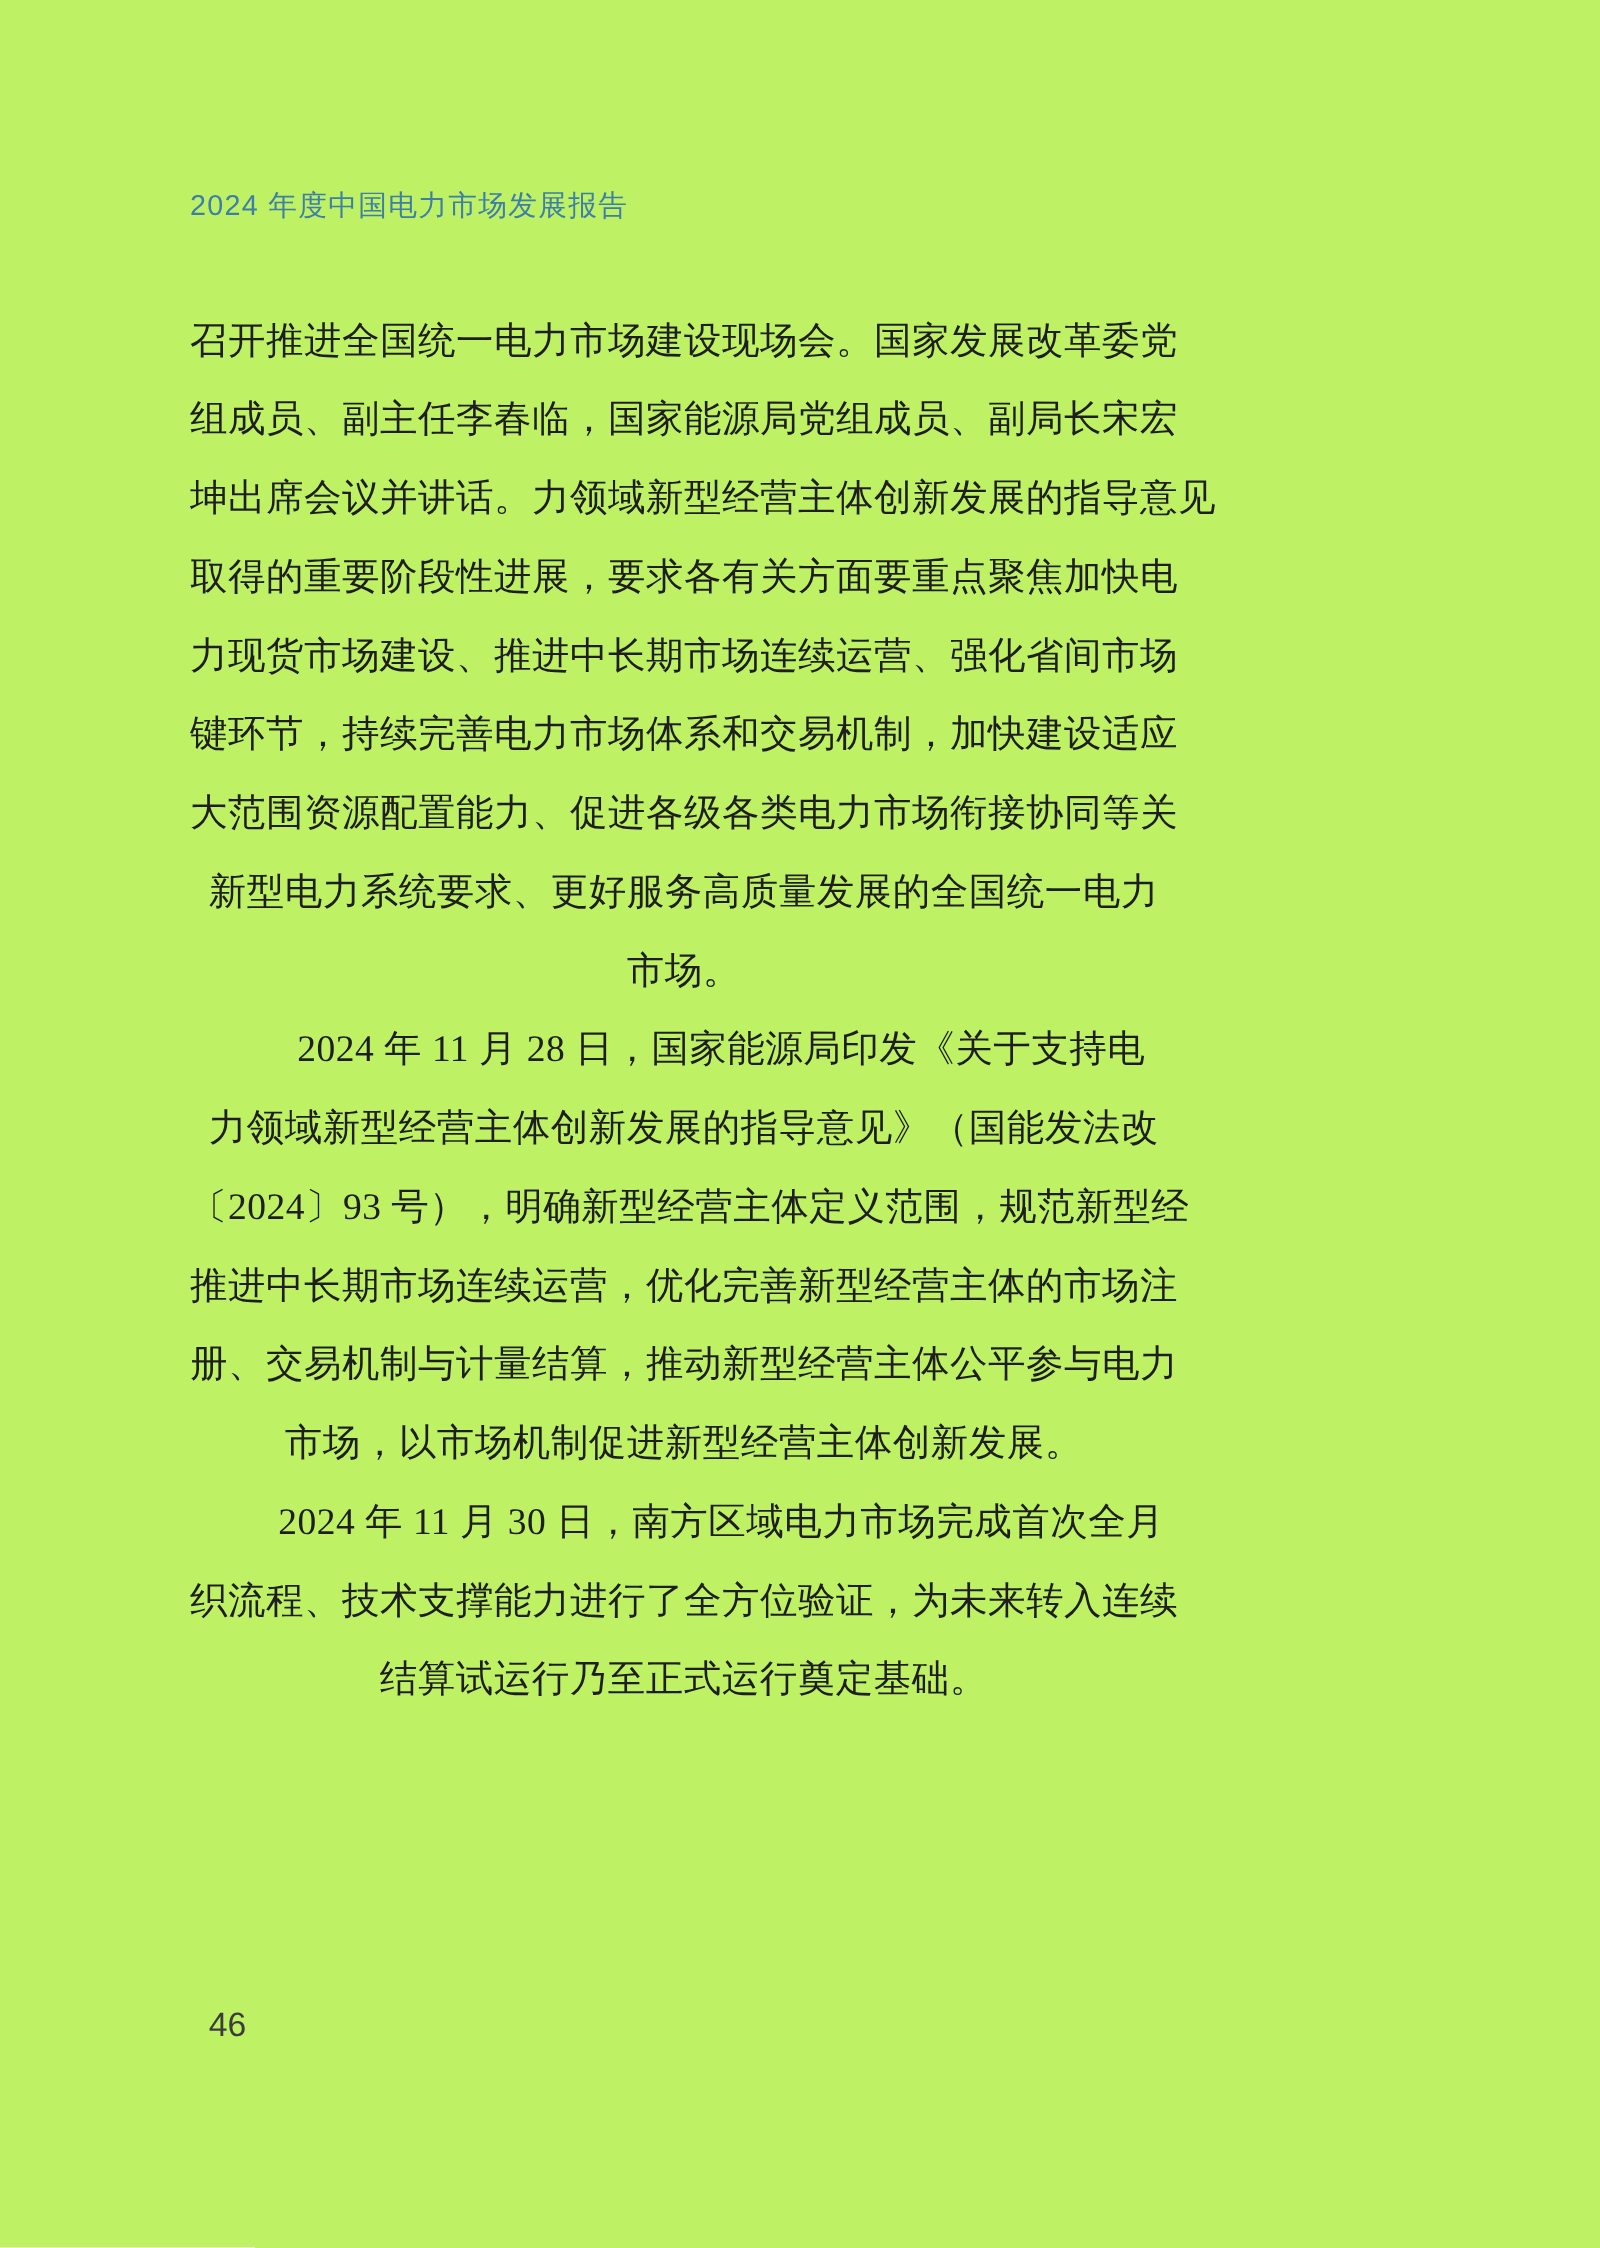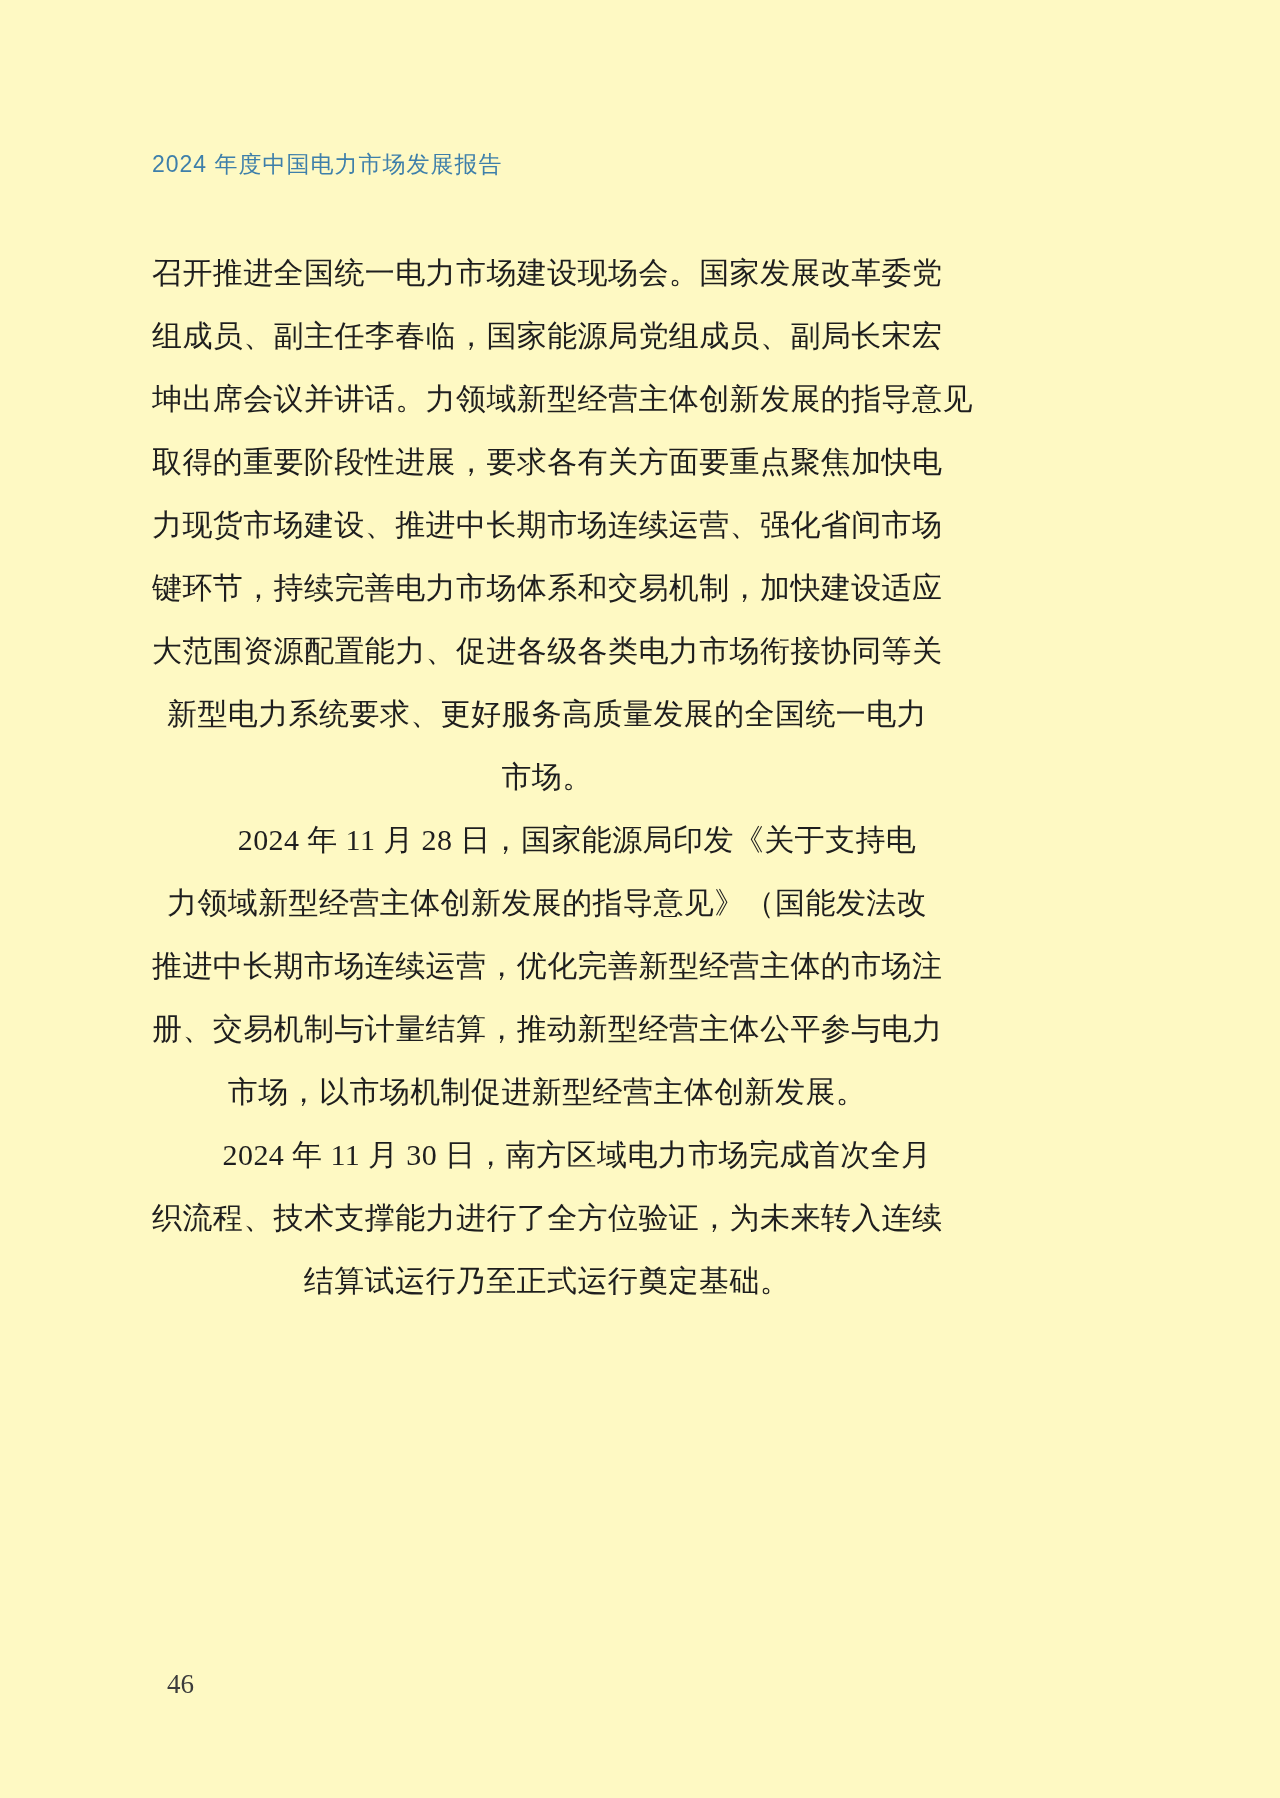--- a/index.html
+++ b/index.html
@@ -4,21 +4,21 @@
 <style>
   html, body {
     margin: 0;
     padding: 0;
     background: #ffffff;
   }
   .page {
     position: relative;
     width: 1280px;
     height: 1798px;
-    background: #fef9c3;
+    background: #bef264;
     overflow: hidden;
     font-family: "Liberation Serif", "DejaVu Serif", serif;
   }
   .running-header {
     position: absolute;
     left: 152px;
     top: 150px;
     font-family: "Liberation Sans", "DejaVu Sans", sans-serif;
     font-size: 23px;
     line-height: 28px;
@@ -40,22 +40,22 @@
     letter-spacing: 0.4px;
     white-space: nowrap;
     text-align: center;
   }
   .ln.indent {
     padding-left: 60px;
   }
   .page-number {
     position: absolute;
     left: 167px;
-    top: 1668px;
-    font-family: Liberation Serif, serif;
+    top: 1604px;
+    font-family: Liberation Sans, sans-serif;
     font-size: 27px;
     line-height: 32px;
     color: #3c3c3c;
   }
 </style>
 </head>
 <body>
 
 <div class="page">
 
@@ -71,20 +71,21 @@
       <div class="ln">力现货市场建设、推进中长期市场连续运营、强化省间市场</div>
       <div class="ln">键环节，持续完善电力市场体系和交易机制，加快建设适应</div>
       <div class="ln">大范围资源配置能力、促进各级各类电力市场衔接协同等关</div>
       <div class="ln">新型电力系统要求、更好服务高质量发展的全国统一电力</div>
       <div class="ln">市场。</div>
     </div>
 
     <div>
       <div class="ln indent">2024 年 11 月 28 日，国家能源局印发《关于支持电</div>
       <div class="ln">力领域新型经营主体创新发展的指导意见》（国能发法改</div>
+      <div class="ln">〔2024〕93 号），明确新型经营主体定义范围，规范新型经</div>
       <div class="ln">推进中长期市场连续运营，优化完善新型经营主体的市场注</div>
       <div class="ln">册、交易机制与计量结算，推动新型经营主体公平参与电力</div>
       <div class="ln">市场，以市场机制促进新型经营主体创新发展。</div>
     </div>
 
 
     <div>
       <div class="ln indent">2024 年 11 月 30 日，南方区域电力市场完成首次全月</div>
       <div class="ln">织流程、技术支撑能力进行了全方位验证，为未来转入连续</div>
       <div class="ln">结算试运行乃至正式运行奠定基础。</div>

